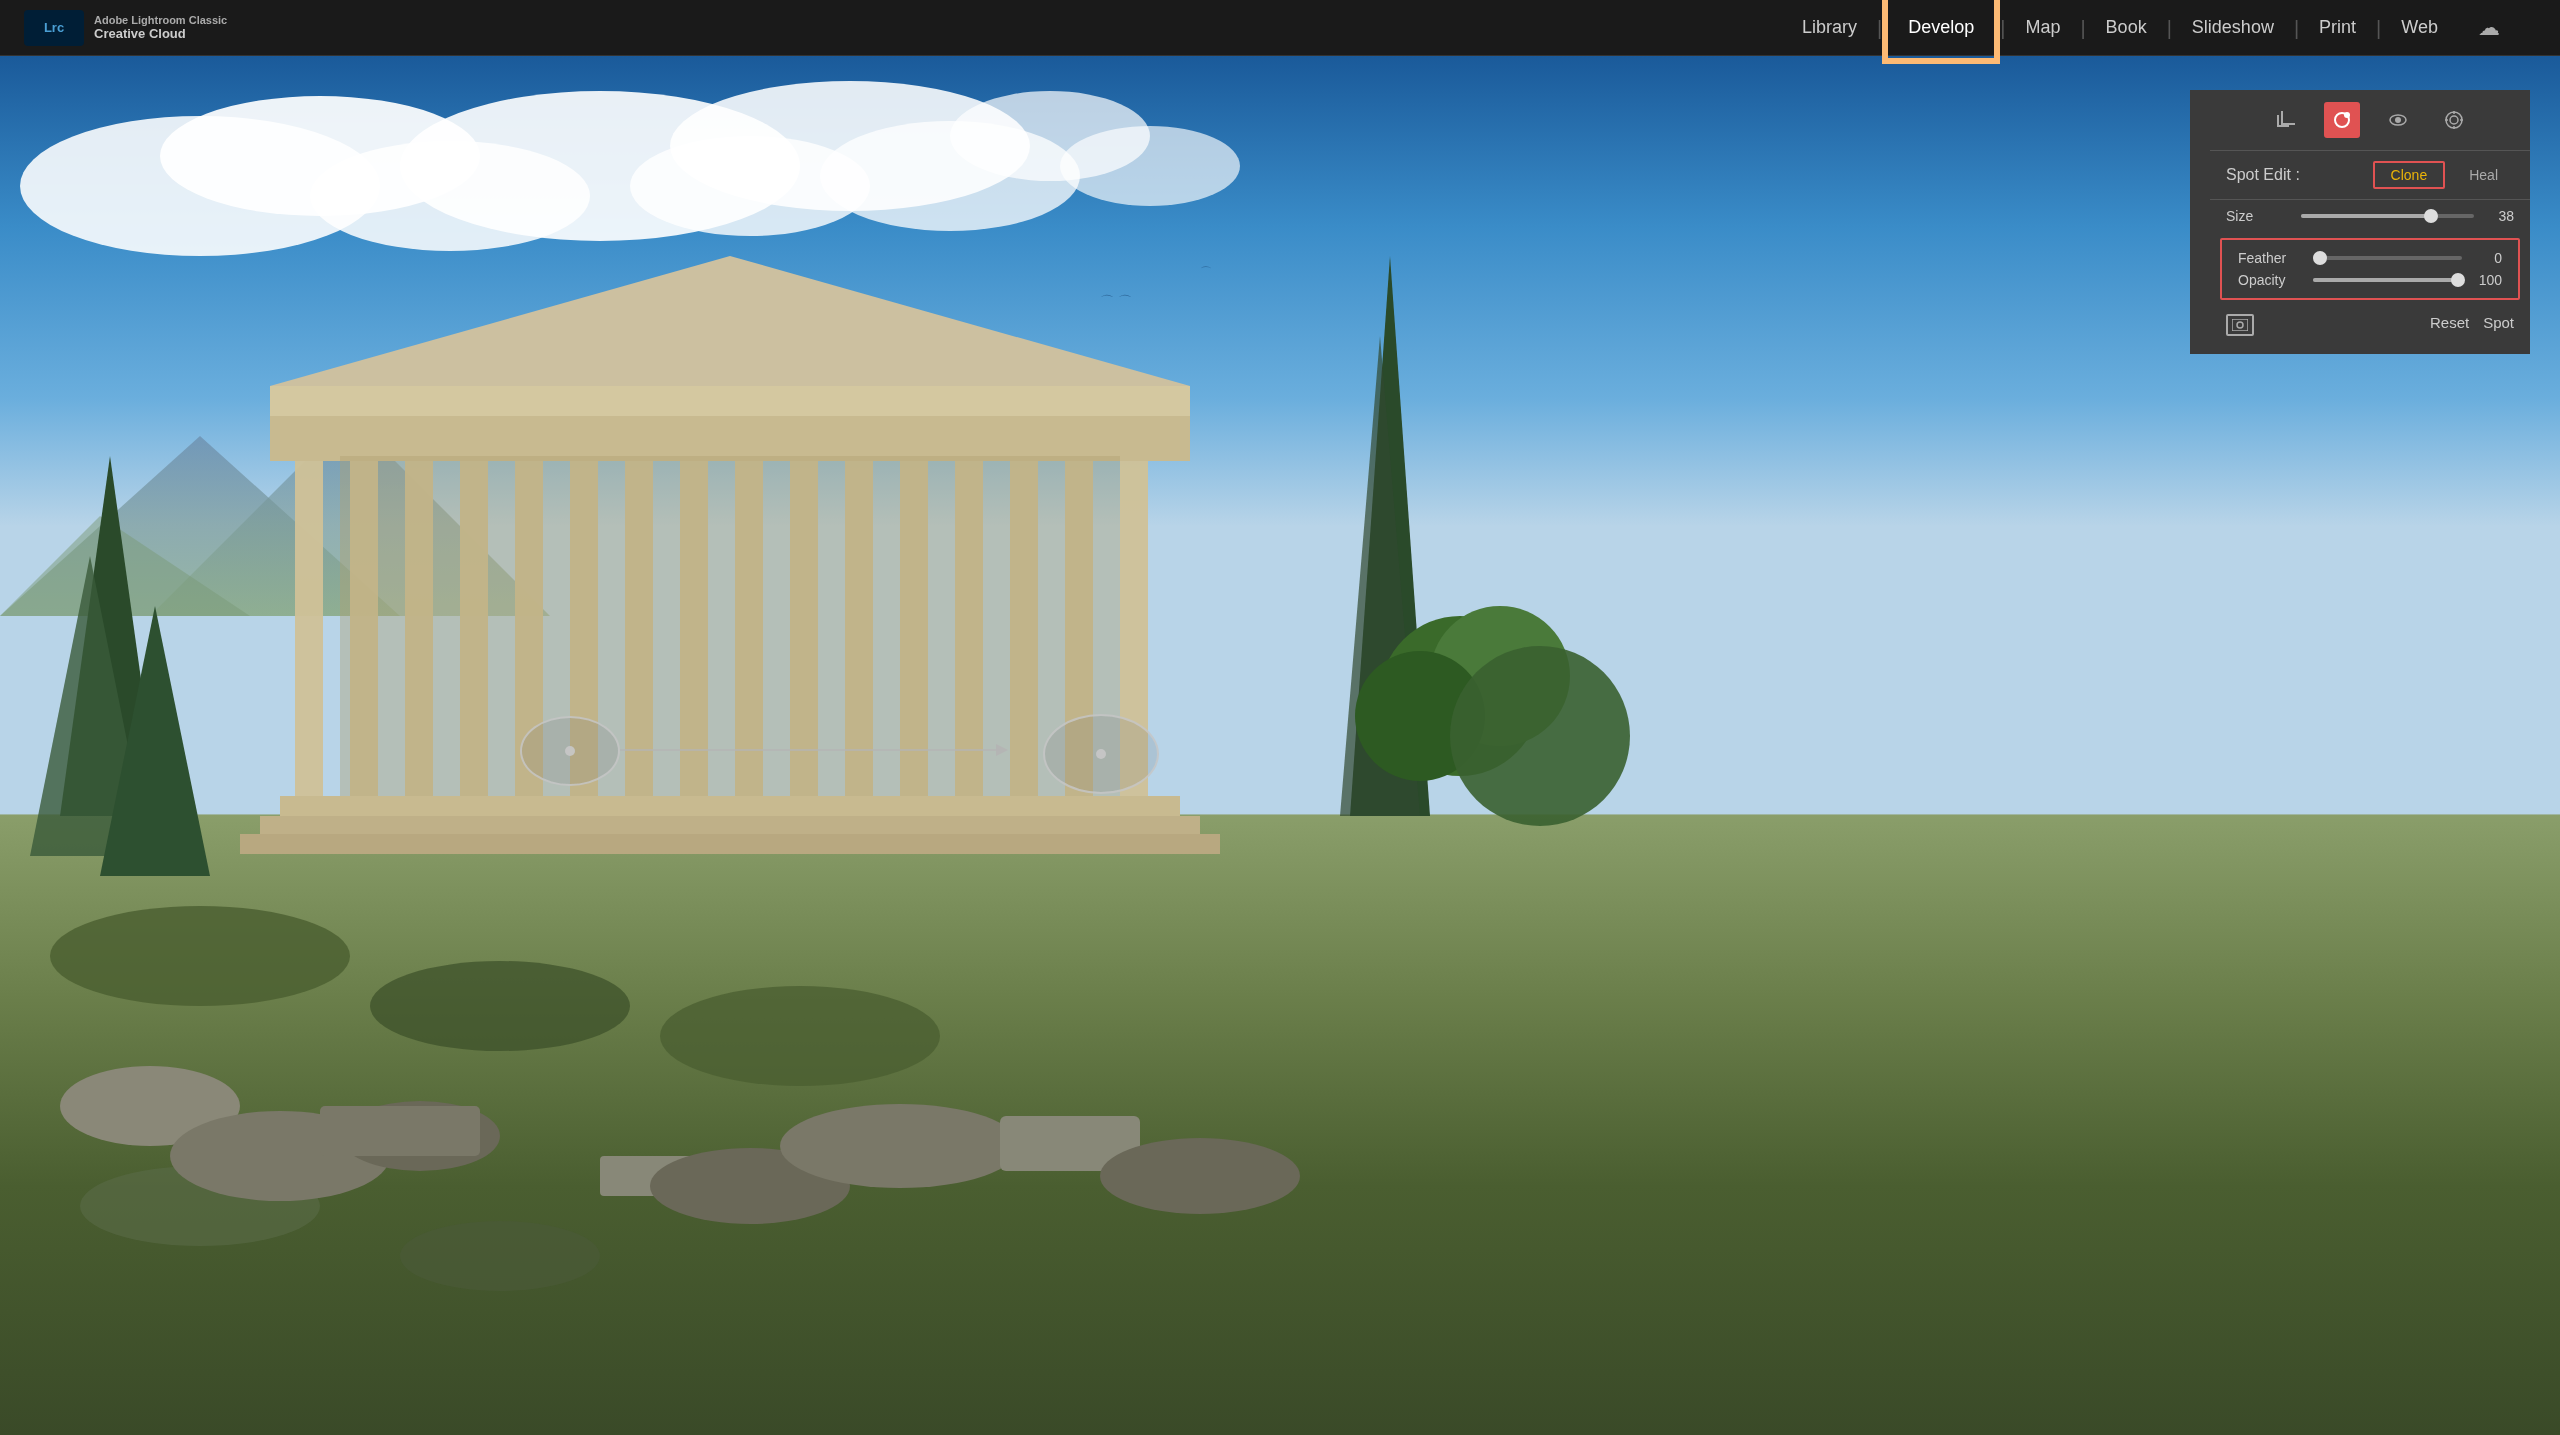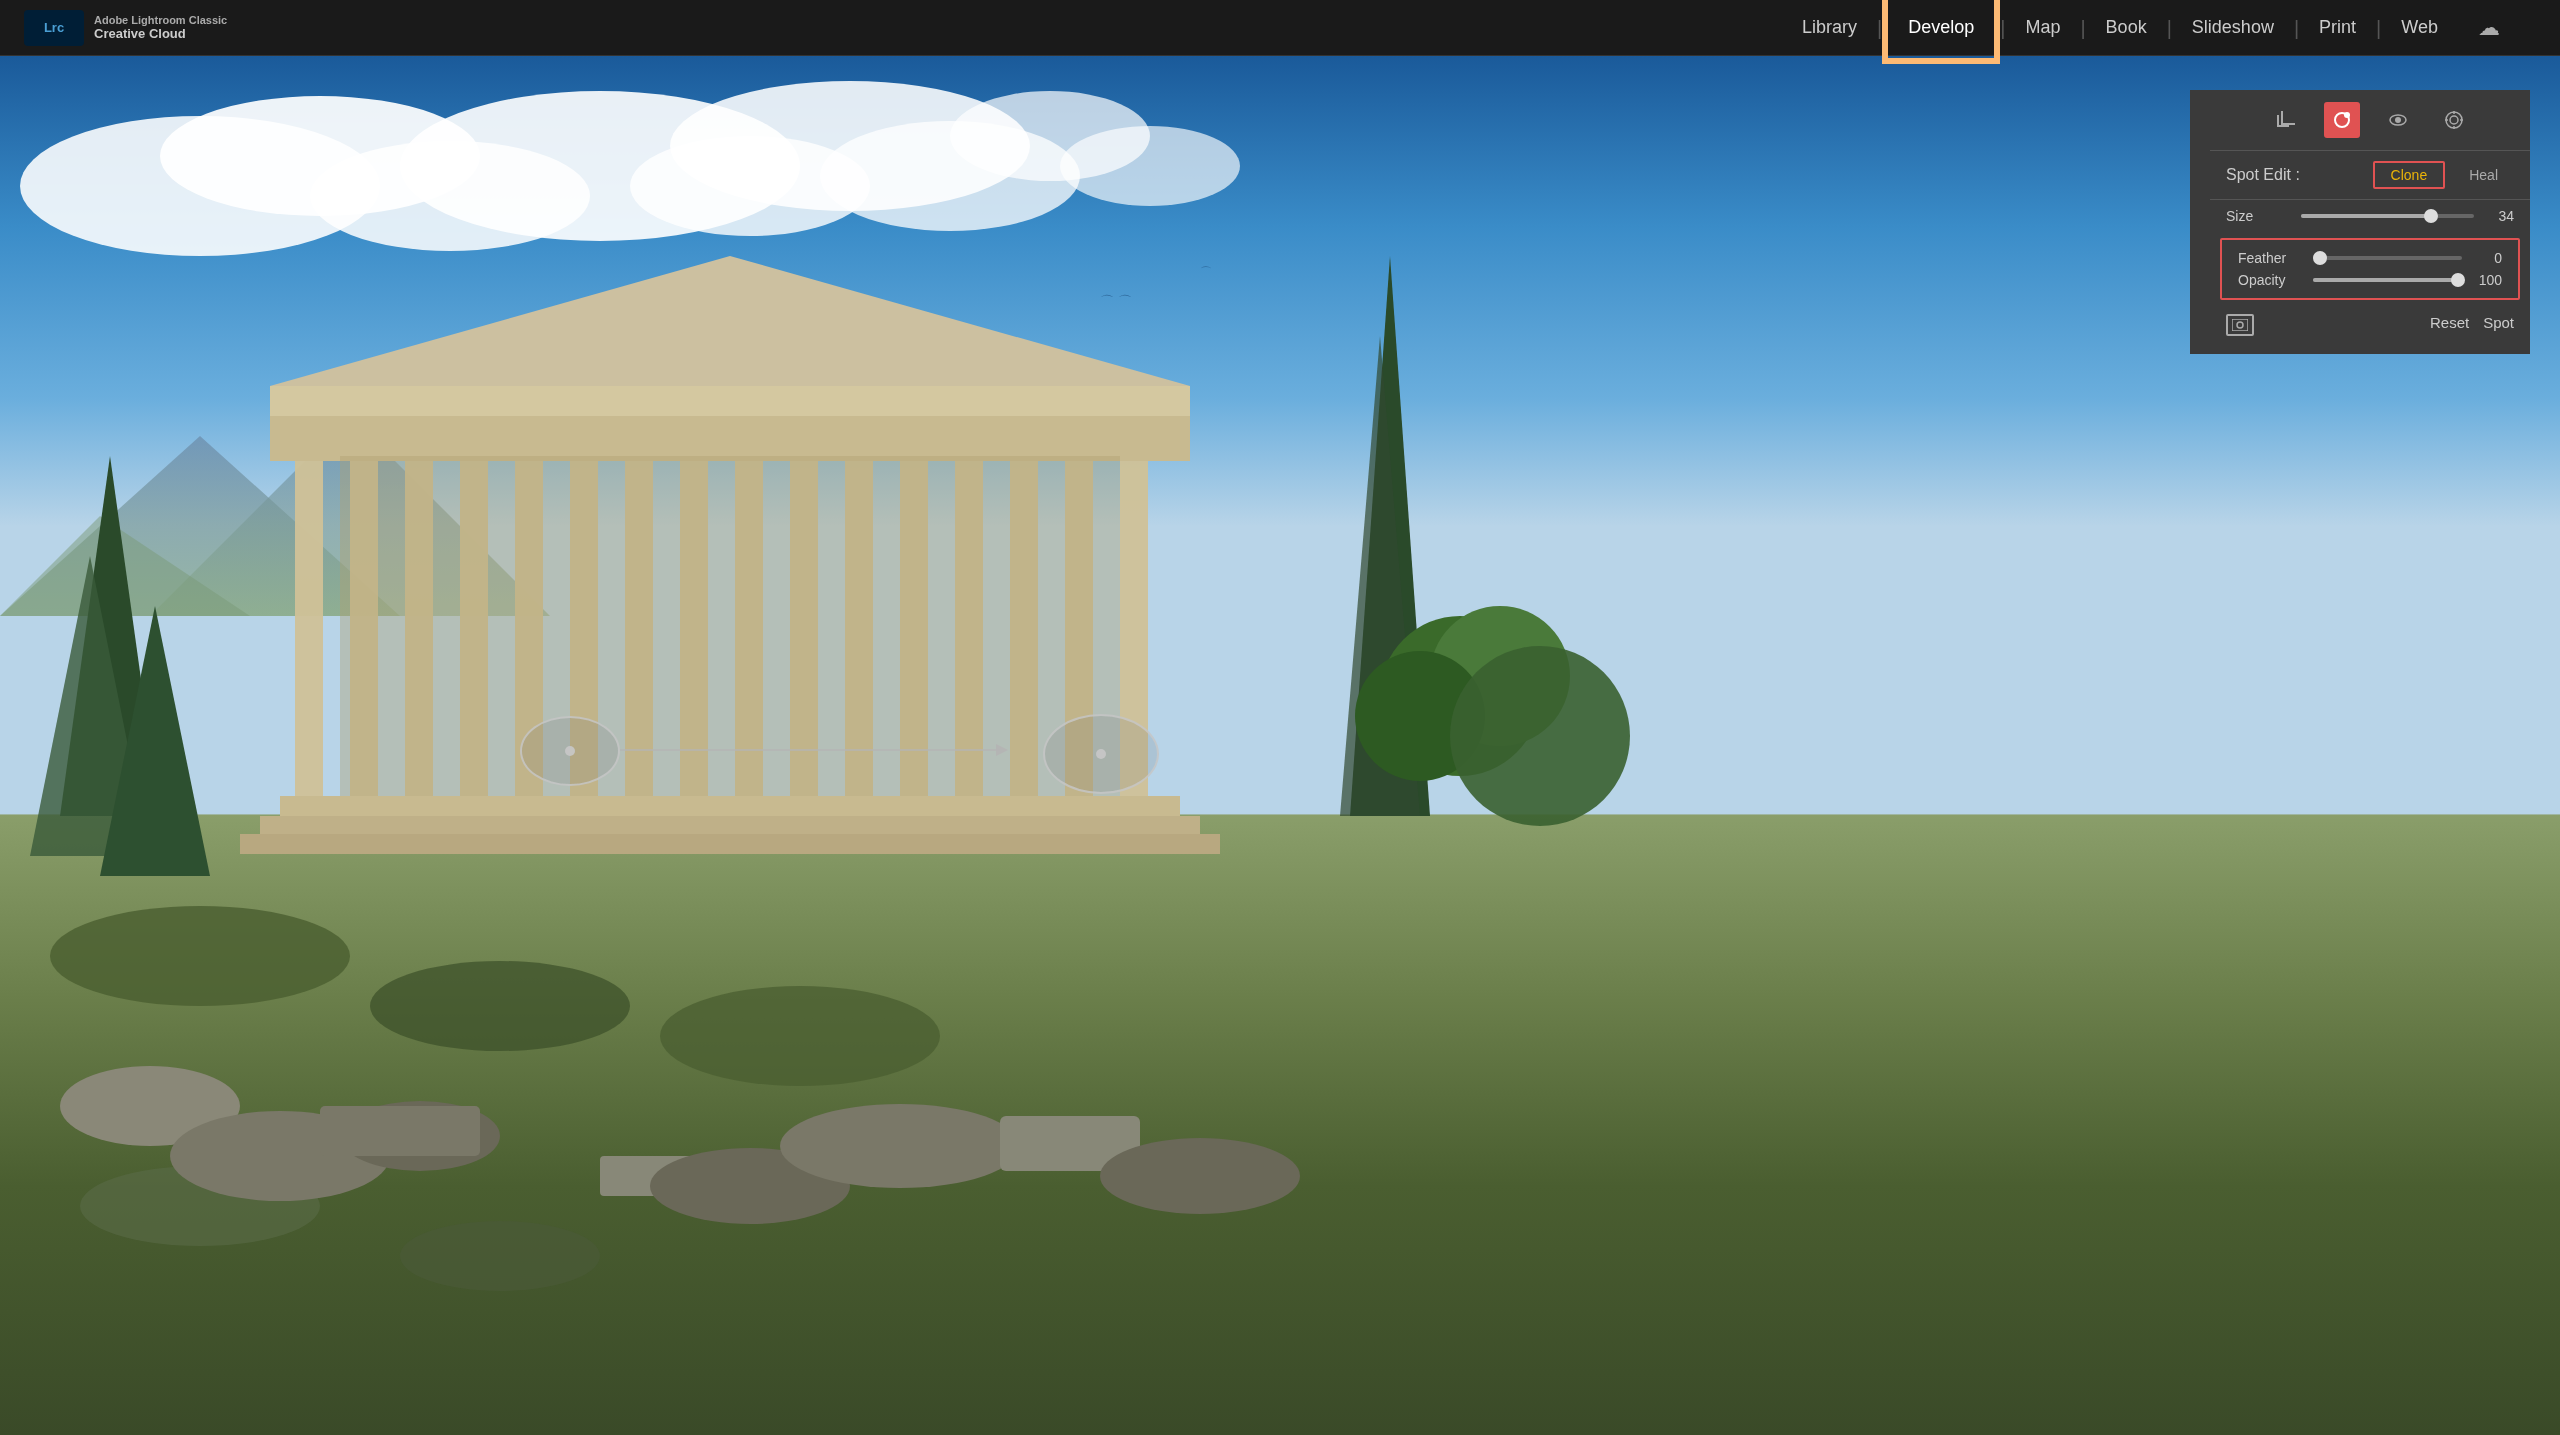--- a/index.html
+++ b/index.html
@@ -524,21 +524,21 @@
     <button id="clone-btn">Clone</button>
     <button id="heal-btn">Heal</button>
   </div>
 
   <div id="size-row">
     <span class="slider-label">Size</span>
     <div class="slider-track">
       <div class="slider-fill" style="width: 75%;"></div>
       <div class="slider-thumb" style="left: 75%;"></div>
     </div>
-    <span class="slider-value">34</span>
+    <span class="slider-value">38</span>
   </div>
 
   <div id="sliders-section">
 
     <div class="slider-row">
       <span class="slider-label">Feather</span>
       <div class="slider-track">
         <div class="slider-fill" style="width: 0%;"></div>
         <div class="slider-thumb" style="left: 0%; left: 8px; left: 5%;"></div>
       </div>

